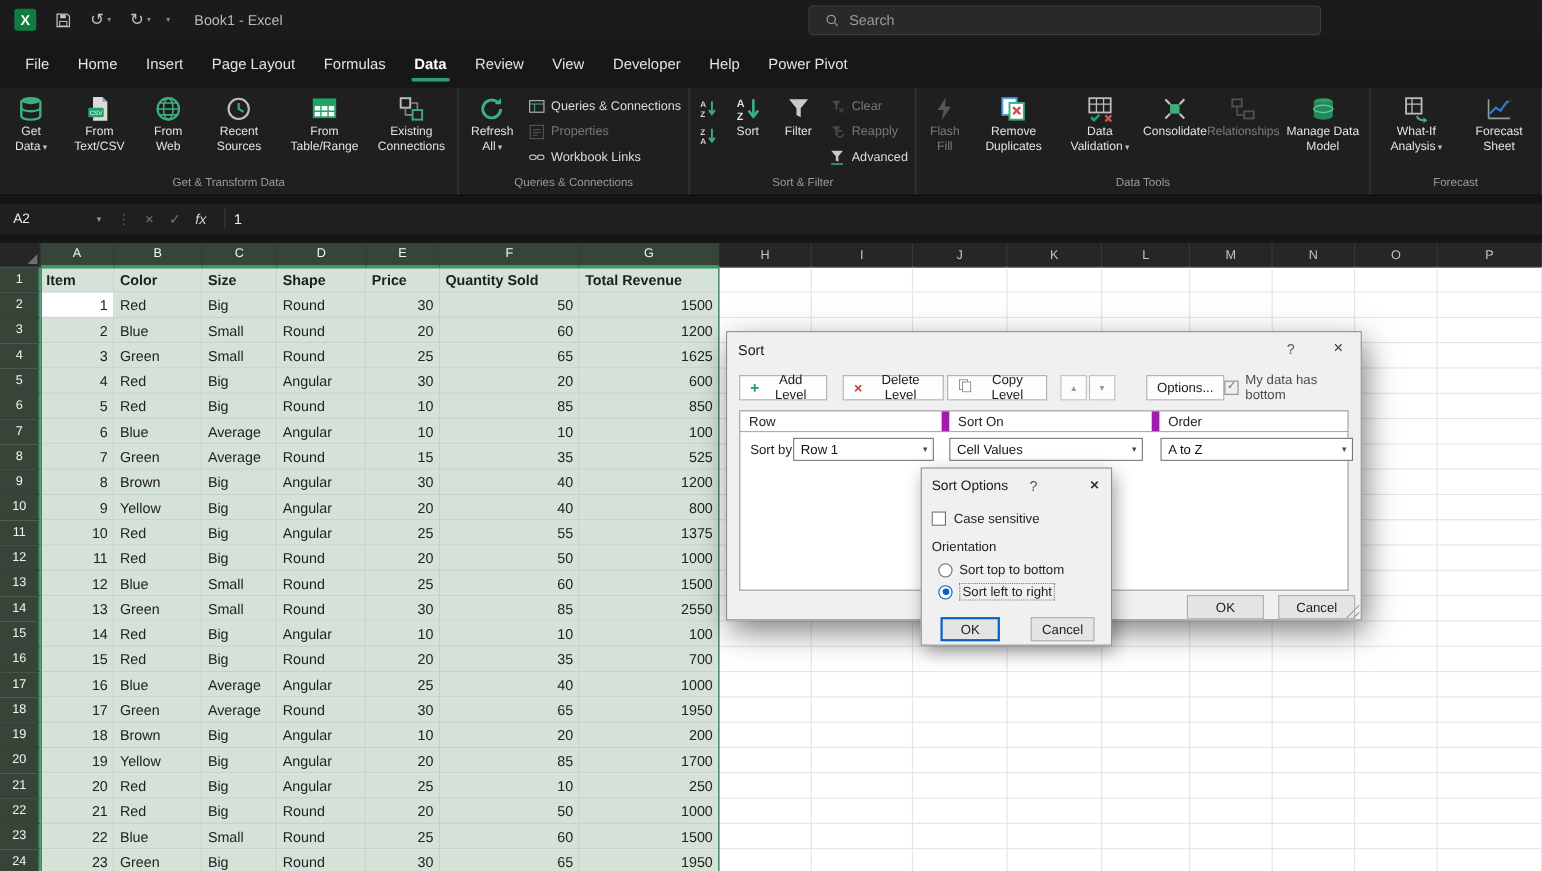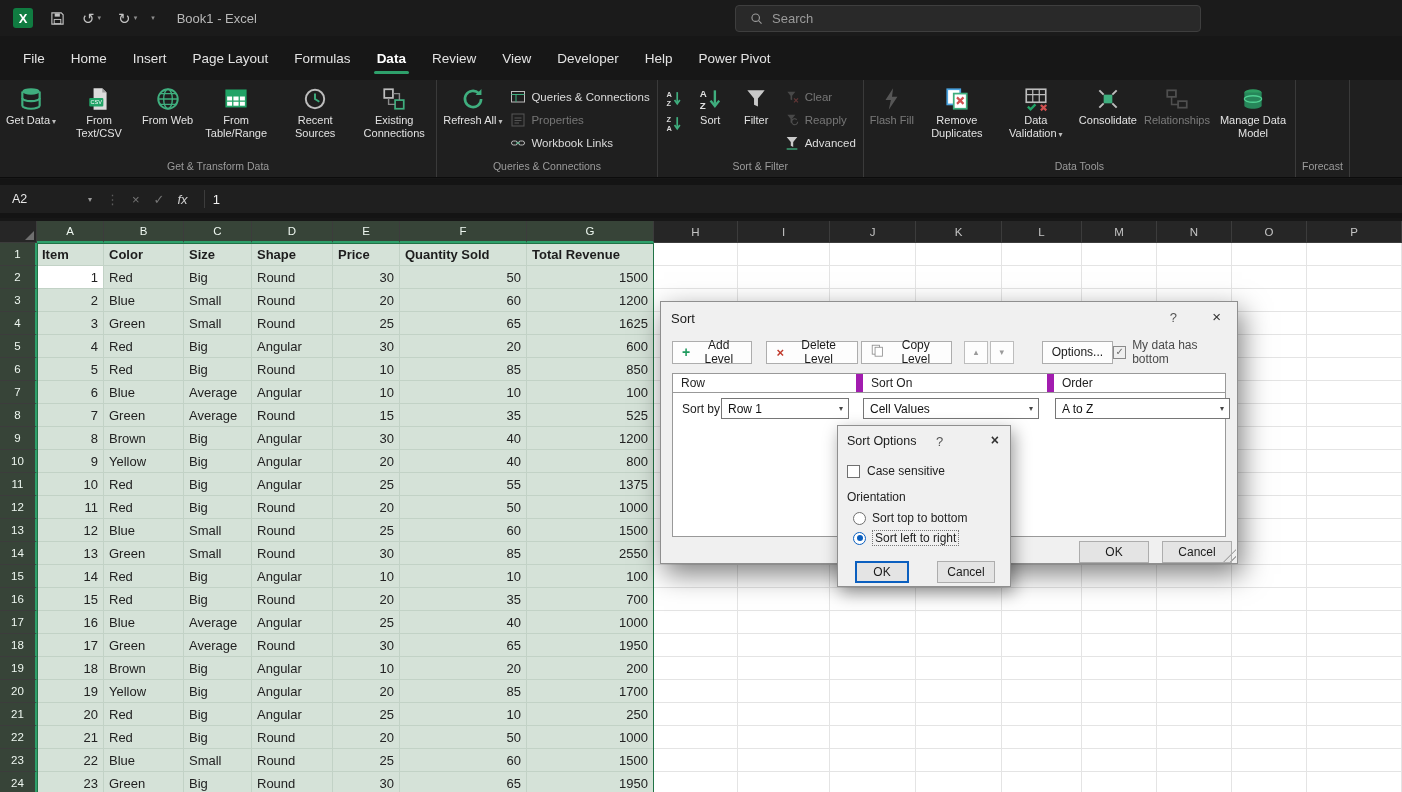--- a/index.html
+++ b/index.html
@@ -215,32 +215,32 @@
           <div class="rbig">
             <span class="ricon"><svg viewBox="0 0 24 24">
                 <circle cx="12" cy="12" r="9" fill="none" stroke="#3fae7e" stroke-width="1.8"></circle>
                 <ellipse cx="12" cy="12" rx="4" ry="9" fill="none" stroke="#3fae7e" stroke-width="1.3"></ellipse>
                 <path d="M3 12h18M4.5 7h15M4.5 17h15" stroke="#3fae7e" stroke-width="1.3" fill="none"></path>
               </svg></span>
             <span class="rlabel">From Web</span>
           </div>
           <div class="rbig">
             <span class="ricon"><svg viewBox="0 0 24 24">
+                <circle cx="12" cy="12" r="8.5" fill="none" stroke="#bdbdbd" stroke-width="1.8"></circle>
+                <path d="M12 7v5l4 2.5" fill="none" stroke="#3fae7e" stroke-width="1.8"></path>
+              </svg></span>
+            <span class="rlabel">Recent Sources</span>
+          </div>
+          <div class="rbig">
+            <span class="ricon"><svg viewBox="0 0 24 24">
                 <rect x="3" y="4" width="18" height="15" fill="#fff" stroke="#21a366" stroke-width="1.6"></rect>
                 <rect x="3" y="4" width="18" height="5" fill="#21a366"></rect>
                 <path d="M3 9h18M3 14h18M9 9v10M15 9v10" stroke="#21a366" stroke-width="1.2" fill="none"></path>
               </svg></span>
             <span class="rlabel">From Table/Range</span>
-          </div>
-          <div class="rbig">
-            <span class="ricon"><svg viewBox="0 0 24 24">
-                <circle cx="12" cy="12" r="8.5" fill="none" stroke="#bdbdbd" stroke-width="1.8"></circle>
-                <path d="M12 7v5l4 2.5" fill="none" stroke="#3fae7e" stroke-width="1.8"></path>
-              </svg></span>
-            <span class="rlabel">Recent Sources</span>
           </div>
           <div class="rbig">
             <span class="ricon"><svg viewBox="0 0 24 24">
                 <rect x="3" y="3" width="8" height="8" fill="none" stroke="#bdbdbd" stroke-width="1.6"></rect>
                 <rect x="13" y="13" width="8" height="8" fill="none" stroke="#3fae7e" stroke-width="1.6"></rect>
                 <path d="M7 11v6h6M17 13V7h-6" fill="none" stroke="#8a8a8a" stroke-width="1.3"></path>
               </svg></span>
             <span class="rlabel">Existing Connections</span>
           </div>
         </div>
@@ -388,20 +388,39 @@
                 <ellipse cx="12" cy="6" rx="8" ry="3" fill="#2e9e63"></ellipse>
                 <path d="M4 6v12c0 1.7 3.6 3 8 3s8-1.3 8-3V6" fill="#27865a"></path>
                 <ellipse cx="12" cy="12" rx="8" ry="3" fill="none" stroke="#4fd092" stroke-width="1.2"></ellipse>
               </svg></span>
             <span class="rlabel">Manage Data Model</span>
           </div>
         </div>
         <div class="rgroup-label">Data Tools</div>
       </div>
       <div class="rgroup">
+        <div class="rgroup-content">
+          <div class="rbig">
+            <span class="ricon"><svg viewBox="0 0 24 24">
+                <rect x="3" y="3" width="13" height="13" fill="none" stroke="#bdbdbd" stroke-width="1.5"></rect>
+                <path d="M3 8h13M8 3v13" stroke="#bdbdbd" stroke-width="1.1" fill="none"></path>
+                <path d="M12 18c1 2.5 3 3.5 6 3.5" fill="none" stroke="#3fae7e" stroke-width="1.8"></path>
+                <path d="M17.5 24l3.5-2.5-3.5-2.5z" fill="#3fae7e"></path>
+              </svg></span>
+            <span class="rlabel">What-If Analysis<span class="caret2">▾</span></span>
+          </div>
+          <div class="rbig">
+            <span class="ricon"><svg viewBox="0 0 24 24">
+                <path d="M3 20h18M3 20V4" stroke="#9a9a9a" stroke-width="1.4" fill="none"></path>
+                <path d="M4 16l5-5 4 2.5 5-7" fill="none" stroke="#2b7cd3" stroke-width="1.8"></path>
+                <path d="M18 6.5l3.5-1.5" stroke="#3fae7e" stroke-width="1.8" stroke-dasharray="2 1.5" fill="none"></path>
+              </svg></span>
+            <span class="rlabel">Forecast Sheet</span>
+          </div>
+        </div>
         <div class="rgroup-label">Forecast</div>
       </div>
     </div>
 
   <div class="formulabar">
     <div class="namebox">
       <span>A2</span>
       <span class="nb-caret">▾</span>
     </div>
     <span class="fb-sep">⋮</span>

